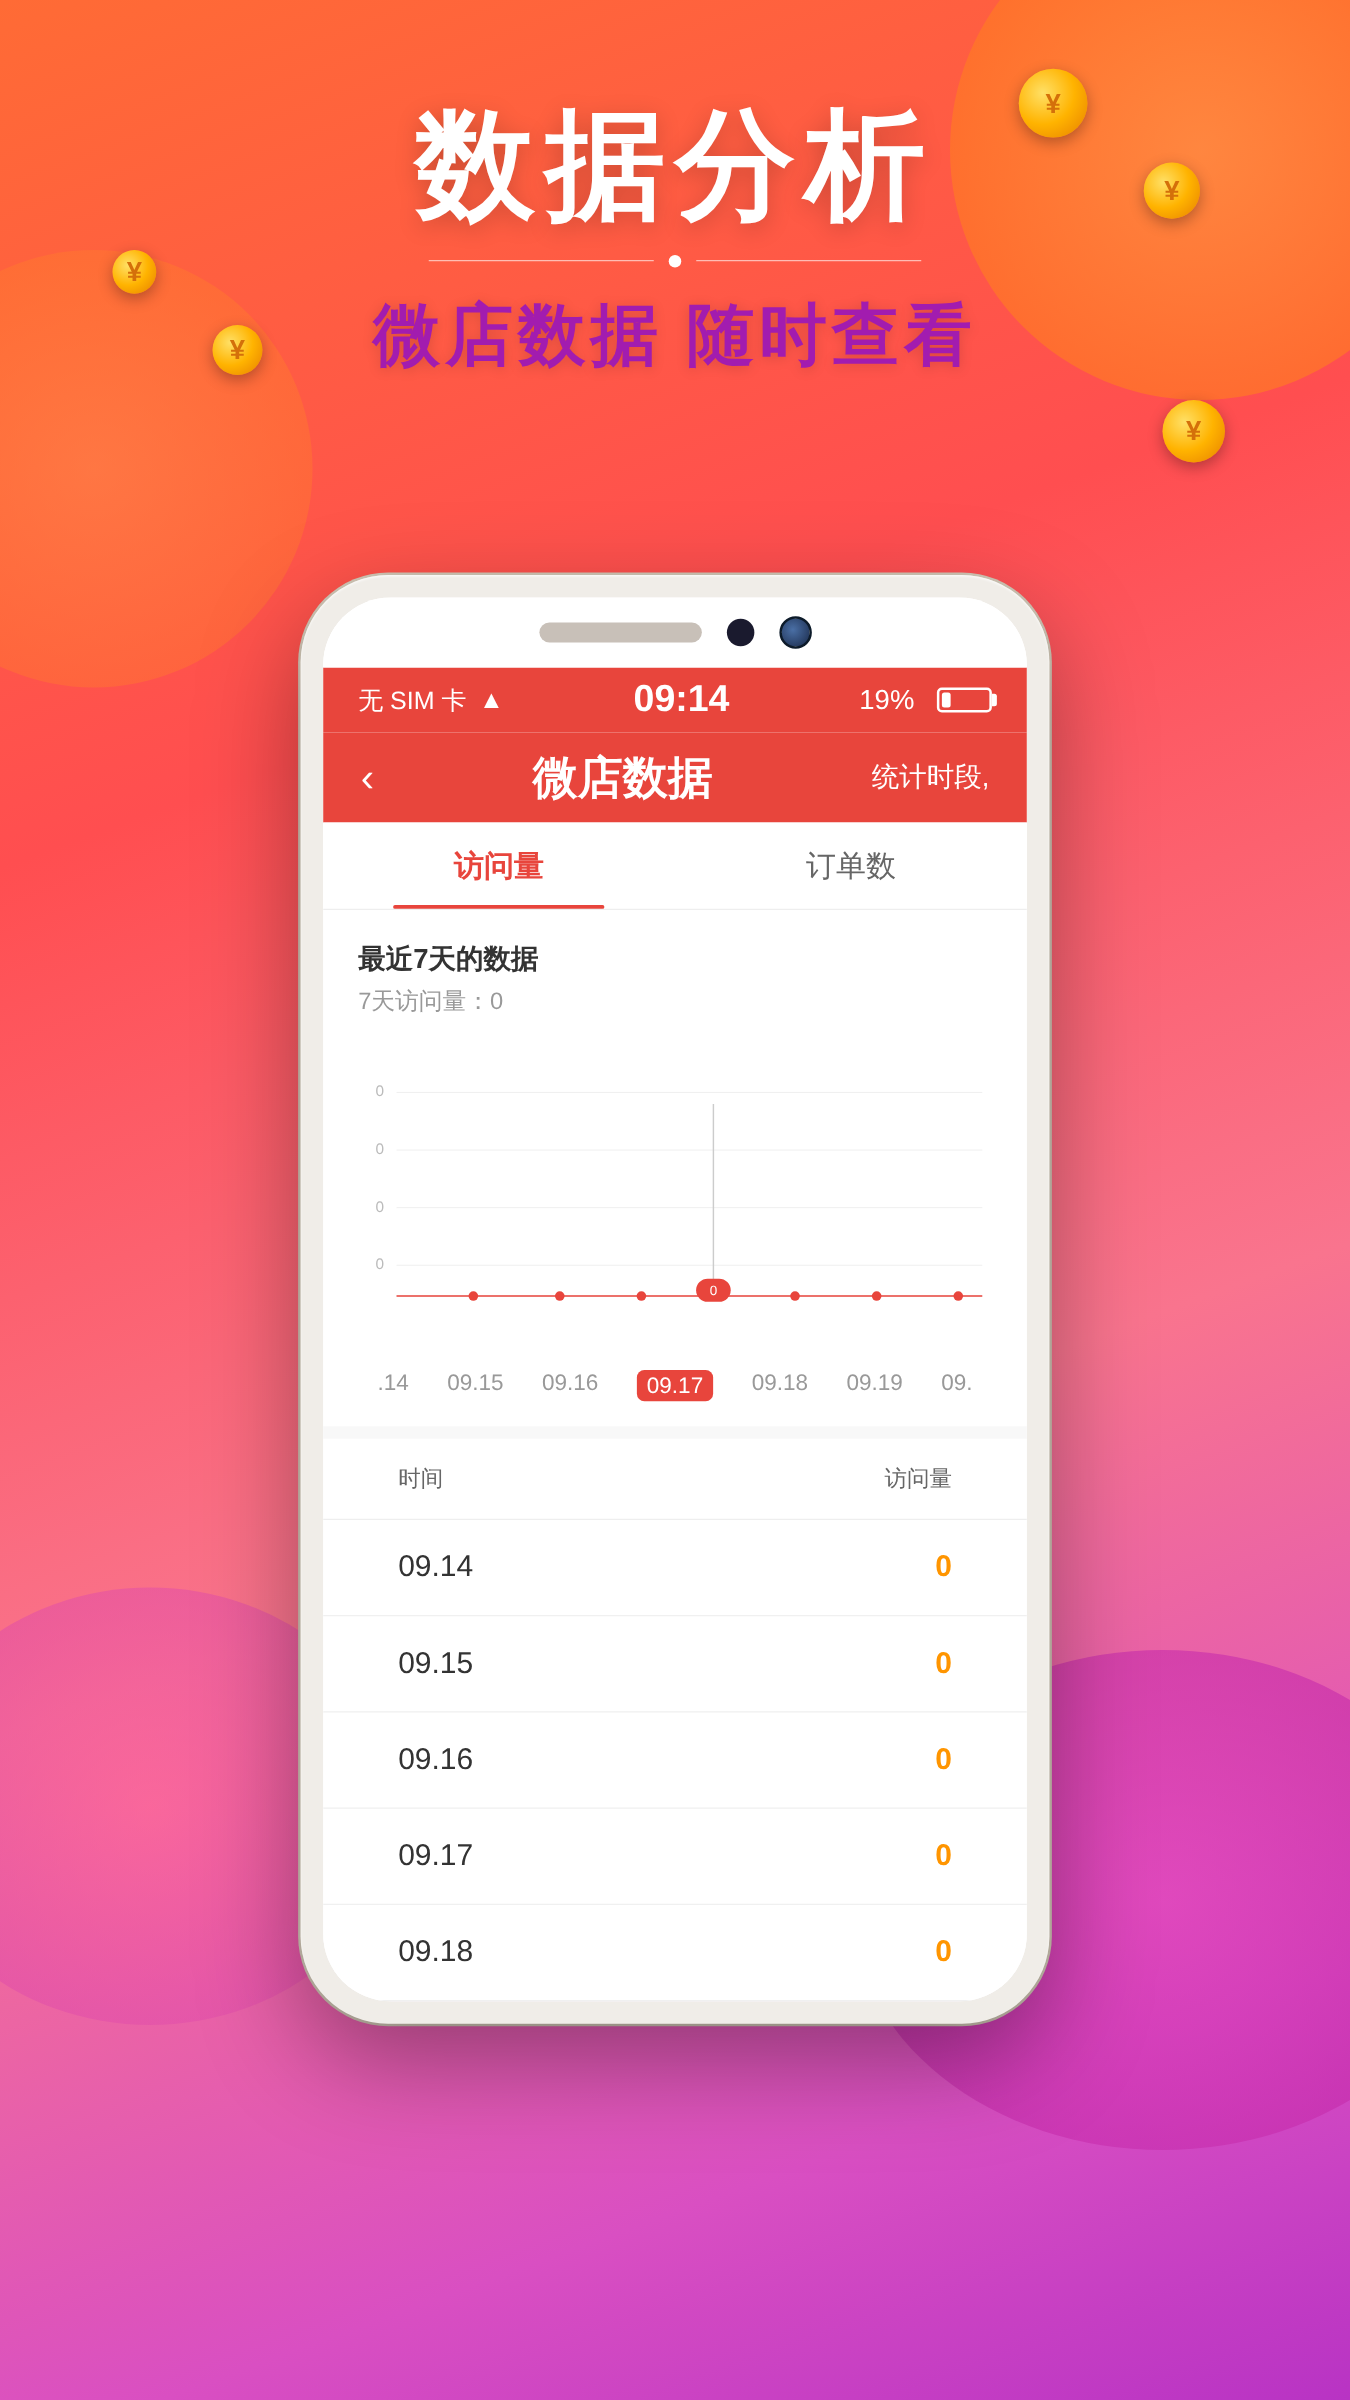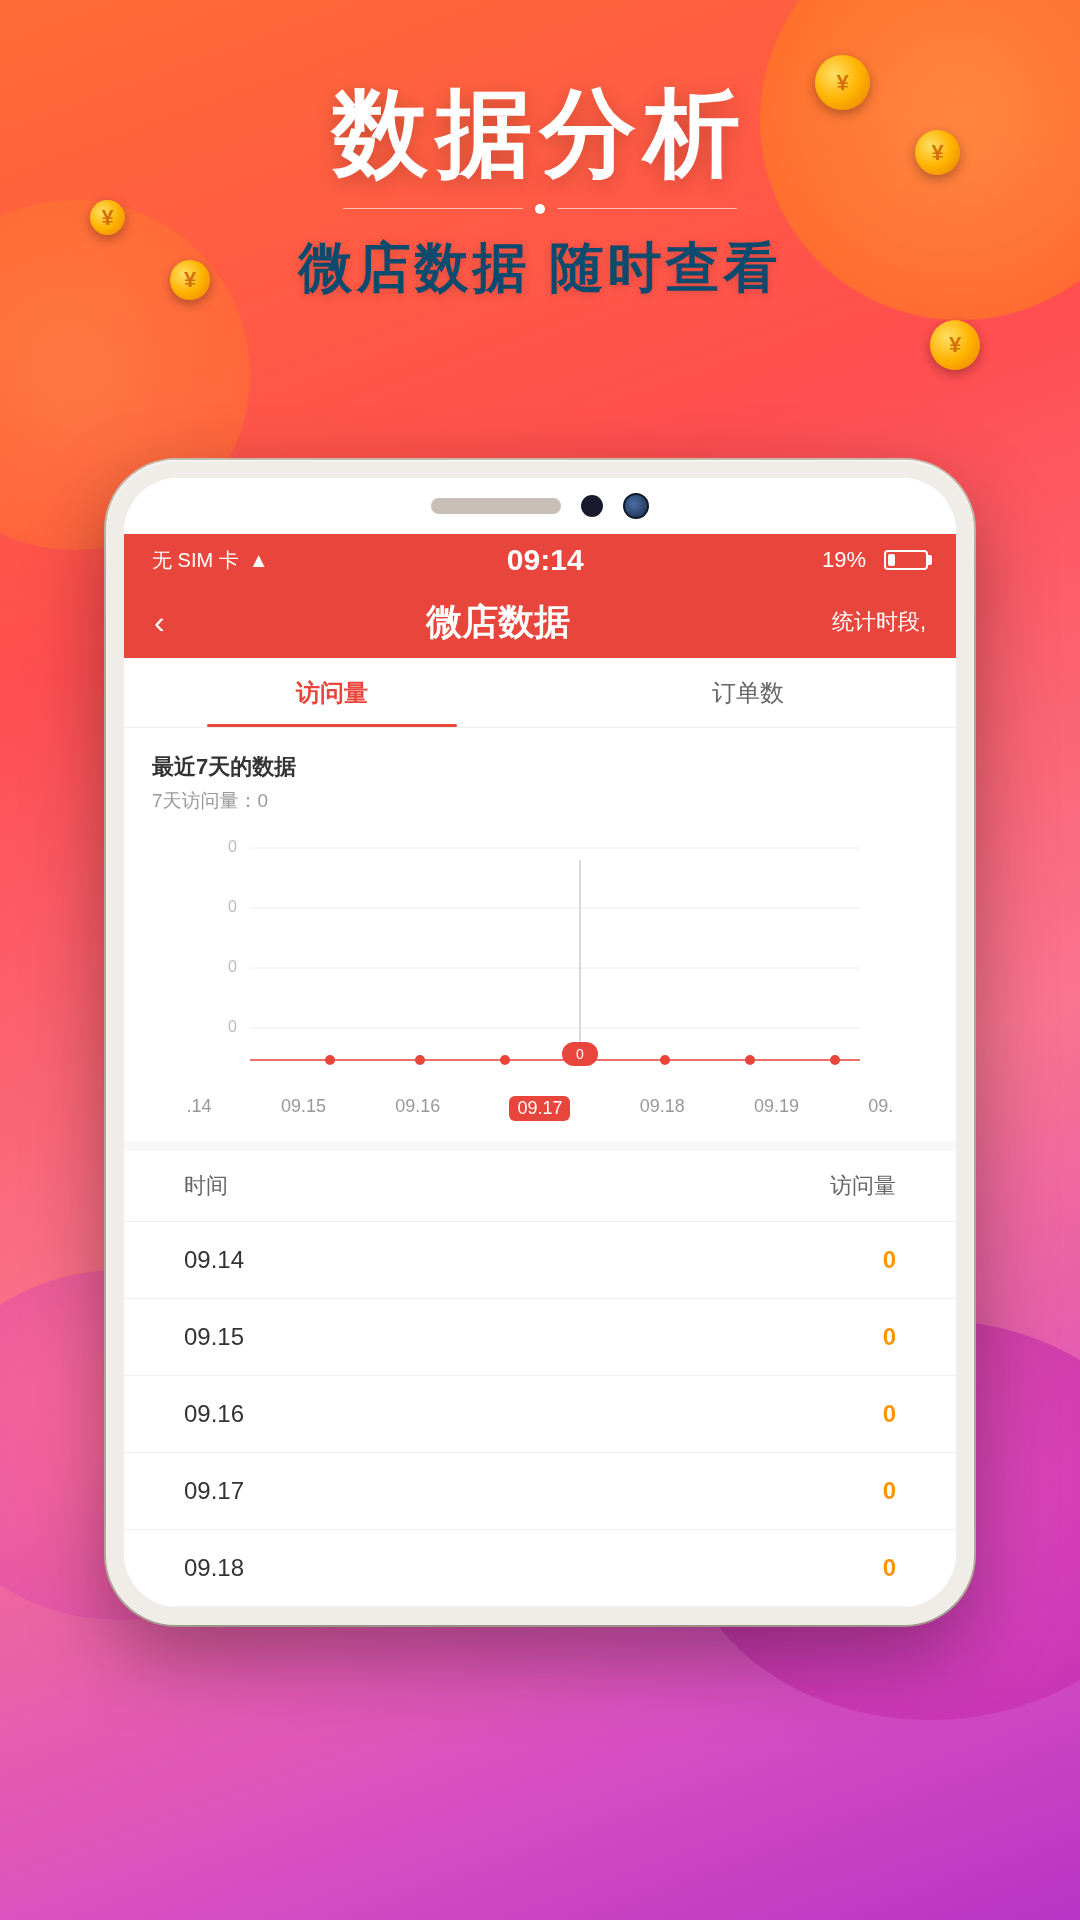--- a/index.html
+++ b/index.html
@@ -95,32 +95,32 @@
       background: rgba(255,255,255,0.6);
     }
     .divider-dot {
       width: 10px; height: 10px;
       border-radius: 50%;
       background: white;
     }
     .sub-title {
       font-size: 54px;
       font-weight: 600;
-      color: #0c4a6e;
+      color: #a21caf;
       letter-spacing: 4px;
       text-shadow: 0 2px 10px rgba(0,0,0,0.15);
     }
 
     
     .phone-wrapper {
       position: absolute;
       top: 460px;
       left: 50%;
       transform: translateX(-50%);
-      width: 868px;
+      width: 599px;
       z-index: 20;
     }
     .phone-outer {
       background: #f0ede8;
       border-radius: 70px;
       padding: 18px;
       box-shadow: 0 30px 80px rgba(0,0,0,0.35), 0 0 0 2px #d4c9b8, inset 0 1px 2px rgba(255,255,255,0.8);
     }
     .phone-inner {
       background: white;
@@ -323,21 +323,21 @@
       background: white;
       margin-top: 10px;
     }
     .table-header {
       display: flex;
       justify-content: space-between;
       padding: 20px 60px;
       border-bottom: 1px solid #eee;
     }
     .table-header span {
-      font-size: 22px;
+      font-size: 18px;
       color: #666;
     }
     .table-row {
       display: flex;
       justify-content: space-between;
       padding: 24px 60px;
       border-bottom: 1px solid #f0f0f0;
     }
     .table-row .date-cell {
       font-size: 24px;

